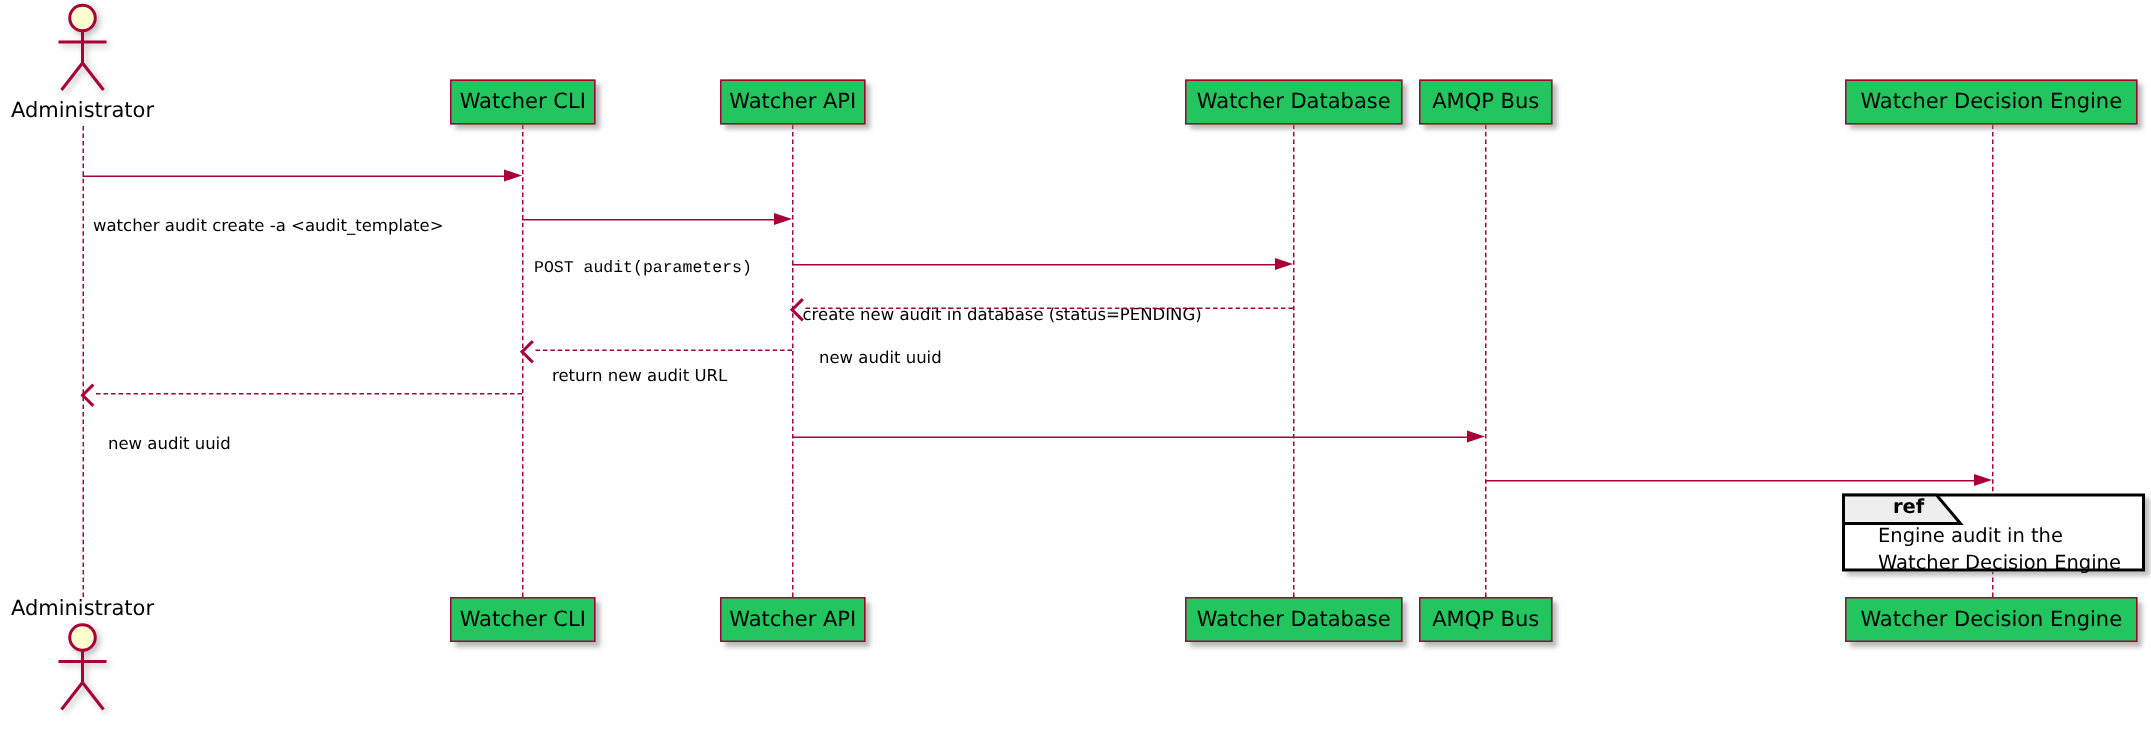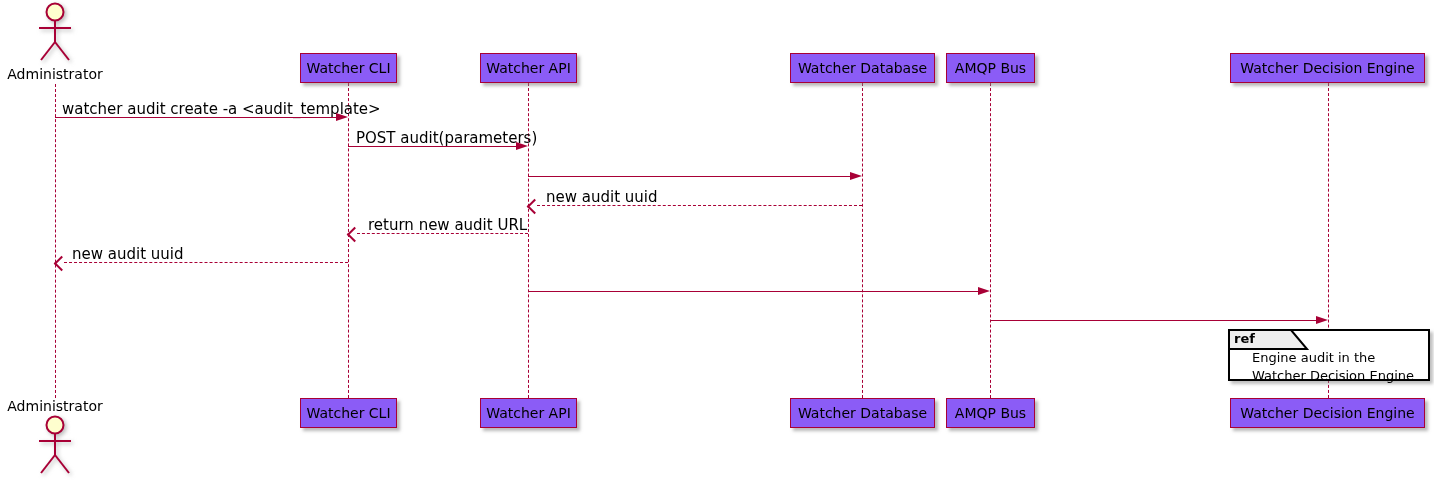--- a/index.html
+++ b/index.html
@@ -13,21 +13,21 @@
   }
   .lifeline{
     position:absolute;
     width:0;
     border-left:1px dashed #A80036;
     z-index:0;
   }
   .participant{
     position:absolute;
     height:30px;
-    background:#8b5cf6;
+    background:#22c55e;
     border:1.7px solid #A80036;
     box-sizing:border-box;
     display:flex;align-items:center;justify-content:center;
     font-size:14px;
     box-shadow:3px 3px 3px rgba(130,130,130,0.55);
     z-index:2;
     white-space:nowrap;
   }
   .actor-label{
     position:absolute;
@@ -37,23 +37,24 @@
     z-index:2;
     white-space:nowrap;
   }
   .actor-figure{
     position:absolute;
     z-index:2;
     filter:drop-shadow(2.5px 2.5px 2px rgba(130,130,130,0.55));
   }
   .msg-label{
     position:absolute;
-    font-size:15px;
+    font-size:11px;
     white-space:nowrap;
     z-index:1;
+    margin-top:44px;
   }
   .msg-line{
     position:absolute;
     height:0;
     z-index:1;
   }
   .msg-line.solid{border-top:1.4px solid #A80036;}
   .msg-line.dashed{border-top:1.4px dashed #A80036;}
   .arrow-right{
     position:absolute;
@@ -77,21 +78,21 @@
     width:202px;height:52px;
     background:#ffffff;
     border:2px solid #000;
     box-sizing:border-box;
     box-shadow:3px 3px 3px rgba(130,130,130,0.5);
     z-index:3;
     font-size:13px;
   }
   .ref-tab-svg{position:absolute;left:-2px;top:-2px;}
   .ref-keyword{
-    position:absolute;left:4px;top:0px;
+    position:absolute;left:32px;top:0px;
     font-weight:bold;font-size:13px;
   }
   .ref-line1{position:absolute;left:22px;top:19px;white-space:nowrap;}
   .ref-line2{position:absolute;left:22px;top:37px;white-space:nowrap;}
 </style>
 </head>
 <body>
 
 <div id="canvas">
 
@@ -114,32 +115,33 @@
   <div class="participant" style="left:300px;top:53px;width:97px;">Watcher CLI</div>
   <div class="participant" style="left:480px;top:53px;width:97px;">Watcher API</div>
   <div class="participant" style="left:790px;top:53px;width:145px;">Watcher Database</div>
   <div class="participant" style="left:946px;top:53px;width:89px;">AMQP Bus</div>
   <div class="participant" style="left:1230px;top:53px;width:195px;">Watcher Decision Engine</div>
 
   <div class="msg-label" style="left:62px;top:100px;">watcher audit create -a &lt;audit_template&gt;</div>
   <div class="msg-line solid" style="left:55px;top:117px;width:281px;"></div>
   <div class="arrow-right" style="left:336px;top:113px;"></div>
 
-  <div class="msg-label" style="left:356px;top:129px;">POST audit(parameters)</div>
+  <div class="msg-label" style="left:356px;top:129px;font-family:Liberation Mono, monospace;">POST audit(parameters)</div>
   <div class="msg-line solid" style="left:348px;top:146px;width:168px;"></div>
   <div class="arrow-right" style="left:516px;top:142px;"></div>
 
+  <div class="msg-label" style="left:535px;top:159px;">create new audit in database (status=PENDING)</div>
   <div class="msg-line solid" style="left:528px;top:176px;width:322px;"></div>
   <div class="arrow-right" style="left:850px;top:172px;"></div>
 
   <div class="msg-label" style="left:546px;top:188px;">new audit uuid</div>
   <div class="msg-line dashed" style="left:537px;top:205px;width:325px;"></div>
   <div class="arrow-left-open" style="left:529px;top:201px;"></div>
 
-  <div class="msg-label" style="left:368px;top:216px;">return new audit URL</div>
+  <div class="msg-label" style="left:368px;top:200px;">return new audit URL</div>
   <div class="msg-line dashed" style="left:357px;top:233px;width:171px;"></div>
   <div class="arrow-left-open" style="left:349px;top:229px;"></div>
 
   <div class="msg-label" style="left:72px;top:245px;">new audit uuid</div>
   <div class="msg-line dashed" style="left:64px;top:262px;width:284px;"></div>
   <div class="arrow-left-open" style="left:56px;top:258px;"></div>
 
   <div class="msg-line solid" style="left:528px;top:291px;width:450px;"></div>
   <div class="arrow-right" style="left:978px;top:287px;"></div>
 

